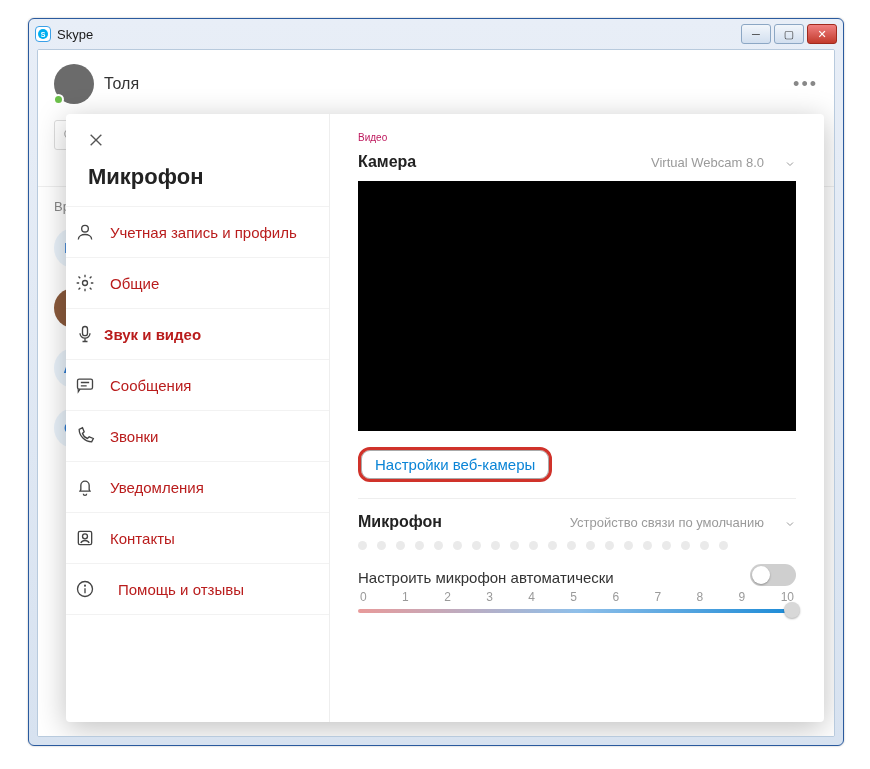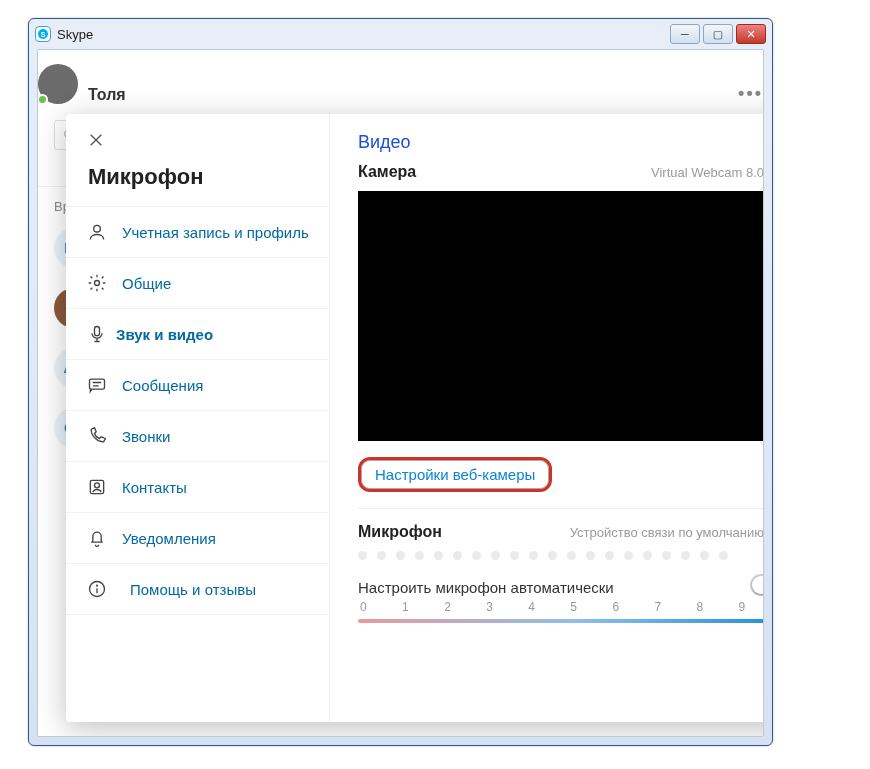--- a/index.html
+++ b/index.html
@@ -1,58 +1,58 @@
 <!DOCTYPE html>
 <html><head>
 <meta charset="utf-8">
 <style>
 * { box-sizing: border-box; margin: 0; padding: 0; font-family: "Segoe UI", Arial, sans-serif; }
 body { background: #fff; width: 870px; height: 769px; position: relative; overflow: hidden; }
 
 
-.win7-frame { position: absolute; left: 28px; top: 18px; width: 745px; height: 728px; border: 1px solid #2a5a9e; border-radius: 6px; background: linear-gradient(#e8eef7,#d7e2f0); box-shadow: 0 0 2px rgba(0,0,0,.3); }
+.win7-frame { position: absolute; left: 28px; top: 18px; width: 816px; height: 728px; border: 1px solid #2a5a9e; border-radius: 6px; background: linear-gradient(#e8eef7,#d7e2f0); box-shadow: 0 0 2px rgba(0,0,0,.3); }
 .titlebar { height: 30px; display:flex; align-items:center; padding: 0 6px; }
 .title-icon { width:16px; height:16px; border-radius:4px; background:#fff; border:1px solid #3aa0e8; display:flex; align-items:center; justify-content:center; margin-right:6px;}
 .title-icon svg { width:12px; height:12px; }
 .title-text { font-size: 13px; color:#1a1a1a; }
 .win-btns { margin-left:auto; display:flex; }
 .win-btn { width:30px; height:20px; border:1px solid #8ca7c4; border-radius:3px; margin-left:3px; background:linear-gradient(#f2f6fb,#d2dfef); display:flex; align-items:center; justify-content:center; font-size:11px; color:#333;}
 .win-btn.close { background:linear-gradient(#f08080,#c23a2c); border-color:#a02a1e; color:#fff;}
 .client { position:absolute; left:8px; right:8px; top:30px; bottom:8px; background:#fff; border:1px solid #b8cadd; border-radius:2px; overflow:hidden;}
 
 
 .skype-bg { position:absolute; inset:0; background:#fff; }
-.profile-row { display:flex; align-items:flex-end; padding:14px 0;font-weight:bold; }
+.profile-row { display:flex; align-items:center; padding:14px 16px; }
 .avatar-main { width:40px; height:40px; border-radius:50%; background:#6b6b6b; position:relative; margin-right:10px;}
 .presence { position:absolute; width:11px; height:11px; background:#6cc04a; border:2px solid #fff; border-radius:50%; bottom:-1px; left:-1px;}
 .profile-name { font-size:16px; color:#333; }
 .more-dots { margin-left:auto; color:#888; font-size:18px; letter-spacing:2px;}
 .search-row { padding: 2px 16px 10px; }
 .search-box { border:1px solid #ddd; border-radius:3px; padding:6px 8px; color:#aaa; font-size:14px; display:flex; align-items:center; gap:6px;}
 .tab-row { display:flex; justify-content:center; gap:30px; padding:6px 0; border-bottom:1px solid #eee; font-size:12px; color:#888;}
 .section-label { padding:12px 16px 4px; font-size:13px; color:#888;}
 .contact { display:flex; align-items:center; gap:10px; padding:10px 16px;}
 .cavatar { width:40px; height:40px; border-radius:50%; display:flex; align-items:center; justify-content:center; font-size:14px; font-weight:600; color:#fff;}
 .footer-text { position:absolute; bottom:14px; left:0; right:0; text-align:center; font-size:15px; color:#333;}
 .footer-text .link { text-decoration: underline; font-weight:600; }
 
 
 .settings-panel { position:absolute; left:28px; top:64px; width:758px; height:608px; background:#fff; box-shadow:0 6px 30px rgba(0,0,0,.25); border-radius:4px; display:flex; overflow:hidden;}
 .settings-nav { width:264px; border-right:1px solid #eee; display:flex; flex-direction:column; padding-top:8px;}
 .close-x { padding:10px 22px 6px; }
 .close-x svg { width:16px; height:16px; stroke:#555; stroke-width:2; }
 .settings-title { font-size:22px; font-weight:600; padding:6px 22px 16px; color:#222;}
-.nav-item { display:flex; align-items:center; gap:14px; padding:14px 20px; font-size:15px; color:#0369a1; cursor:pointer; border-top:1px solid #f2f2f2;}
+.nav-item { display:flex; align-items:center; gap:14px; padding:14px 8px; font-size:15px; color:#b91c1c; cursor:pointer; border-top:1px solid #f2f2f2;}
 .nav-item:last-child { border-bottom:1px solid #f2f2f2;gap:22px; }
 .nav-item.active { background:#fff; font-weight:700;gap:8px;}
 .nav-item .nicon { width:22px; height:22px; display:flex; align-items:center; justify-content:center; color:#444;}
 .nicon svg { width:20px; height:20px; fill:none; stroke:currentColor; stroke-width:1.6; }
 
 .settings-content { flex:1; padding:18px 28px 0; overflow:hidden; position:relative;}
-.sect-label { font-size:18px; color:#1d4ed8; margin-bottom:10px;}
+.sect-label { font-size:10px; color:#be185d; margin-bottom:10px;}
 .row-head { display:flex; align-items:center; margin-bottom:10px;}
 .row-head .title { font-size:16px; font-weight:600; color:#222;}
 .row-head .sel { margin-left:auto; font-size:13px; color:#9a9a9a; display:flex; align-items:flex-end; gap:20px;}
 .chev { width:12px; height:12px; }
 .video-preview { width:100%; height:250px; background:#000; margin-bottom:12px;}
 .webcam-link-wrap { padding:4px 0 16px; border-bottom:1px solid #eee; margin-bottom:14px;}
 .webcam-link { display:inline-block; color:#0a84d6; font-size:15px; padding:6px 14px; border:3px solid #d0322a; border-radius:12px; box-shadow: 0 0 0 1px #aaa inset;}
 .mic-dots { display:flex; gap:10px; margin:10px 0 14px;}
 .mic-dots span { width:9px; height:9px; border-radius:50%; background:#eaeaea;}
 .auto-row { display:flex; align-items:flex-end; margin-bottom:4px;}
@@ -171,34 +171,34 @@
           <span class="nicon">
               <svg viewBox="0 0 24 24">
                 <path d="M5 4c0 8 7 15 15 15l2-4-5-2-2 2c-3-1-5-3-6-6l2-2-2-5-4 2z"></path>
               </svg>
             </span>
           <span>Звонки</span>
         </div>
         <div class="nav-item">
           <span class="nicon">
               <svg viewBox="0 0 24 24">
+                <path d="M6 17h12l-1-2v-5a5 5 0 0 0-10 0v5l-1 2zM10 20a2 2 0 0 0 4 0"></path>
+              </svg>
+            </span>
+          <span>Уведомления</span>
+        </div>
+        <div class="nav-item">
+          <span class="nicon">
+              <svg viewBox="0 0 24 24">
                 <rect x="4" y="4" width="16" height="16" rx="2"></rect>
                 <circle cx="12" cy="10" r="3"></circle>
                 <path d="M7 18c1-2 3-3 5-3s4 1 5 3"></path>
               </svg>
             </span>
           <span>Контакты</span>
-        </div>
-        <div class="nav-item">
-          <span class="nicon">
-              <svg viewBox="0 0 24 24">
-                <path d="M6 17h12l-1-2v-5a5 5 0 0 0-10 0v5l-1 2zM10 20a2 2 0 0 0 4 0"></path>
-              </svg>
-            </span>
-          <span>Уведомления</span>
         </div>
         <div class="nav-item">
           <span class="nicon">
               <svg viewBox="0 0 24 24">
                 <circle cx="12" cy="12" r="9"></circle>
                 <line x1="12" y1="11" x2="12" y2="17"></line>
                 <circle cx="12" cy="8" r="0.5" fill="currentColor"></circle>
               </svg>
             </span>
           <span>Помощь и отзывы</span>

